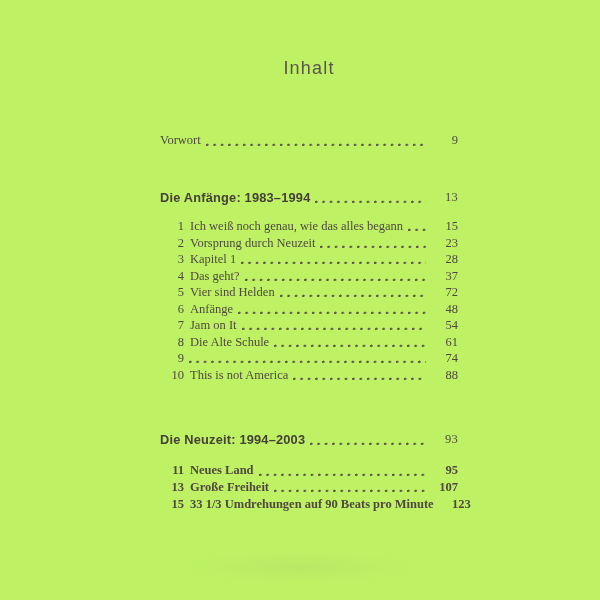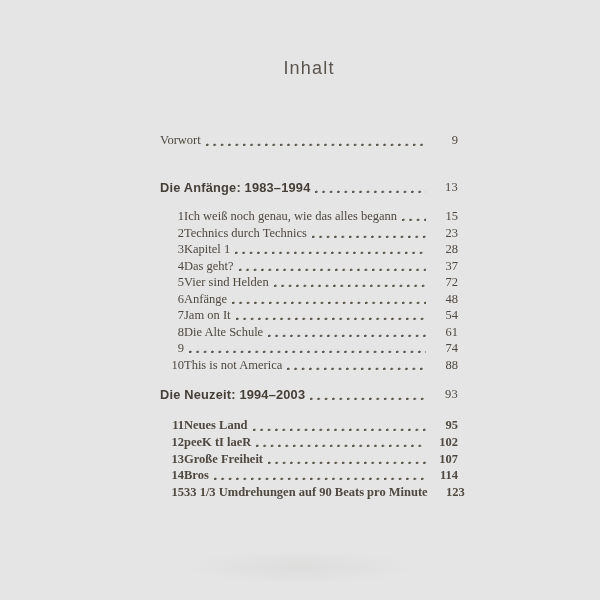--- a/index.html
+++ b/index.html
@@ -4,21 +4,21 @@
 <style>
   html, body {
     margin: 0;
     padding: 0;
     background: #ffffff;
   }
   .page {
     position: relative;
     width: 600px;
     height: 600px;
-    background: #e5e5e5;
+    background: #bef264;
     overflow: hidden;
     font-family: "Liberation Serif", serif;
     color: #4f4840;
   }
   .page-shadow {
     position: absolute;
     left: 180px;
     top: 550px;
     width: 240px;
     height: 34px;
@@ -55,31 +55,31 @@
     font-weight: 700;
     color: #453f38;
     letter-spacing: 0.2px;
   }
   .heading-row .pg {
     font-family: "Liberation Serif", serif;
     font-weight: 400;
     font-size: 12.5px;
     color: #4f4840;
   }
-  .sec1-heading { margin-top: 30px; }
-  .sec2-heading { margin-top: 13px; }
+  .sec1-heading { margin-top: 40px; }
+  .sec2-heading { margin-top: 48px; }
   .items { margin-top: 12px; }
   .items-2 { margin-top: 14px; font-weight: bold; }
   .num {
     flex: none;
     width: 24px;
     text-align: right;
   }
   .ttl {
-    margin-left: 0;
+    margin-left: 6px;
     white-space: nowrap;
   }
   .heading-row .ttl { margin-left: 0; }
   .front-row .ttl { margin-left: 0; }
   .leader {
     flex: 1 1 auto;
     align-self: flex-end;
     height: 4px;
     margin: 0 6px 2.5px 5px;
     background-image: radial-gradient(circle at 1.2px 1.8px, #5f584f 1.05px, rgba(0,0,0,0) 1.5px);
@@ -116,21 +116,21 @@
 
     <div class="items">
       <div class="row">
         <span class="num">1</span>
         <span class="ttl">Ich weiß noch genau, wie das alles begann</span>
         <span class="leader"></span>
         <span class="pg">15</span>
       </div>
       <div class="row">
         <span class="num">2</span>
-        <span class="ttl">Technics durch Technics</span>
+        <span class="ttl">Vorsprung durch Neuzeit</span>
         <span class="leader"></span>
         <span class="pg">23</span>
       </div>
       <div class="row">
         <span class="num">3</span>
         <span class="ttl">Kapitel 1</span>
         <span class="leader"></span>
         <span class="pg">28</span>
       </div>
       <div class="row">
@@ -183,38 +183,26 @@
     </div>
 
     <div class="items items-2">
       <div class="row">
         <span class="num">11</span>
         <span class="ttl">Neues Land</span>
         <span class="leader"></span>
         <span class="pg">95</span>
       </div>
       <div class="row">
-        <span class="num">12</span>
-        <span class="ttl">peeK tI laeR</span>
-        <span class="leader"></span>
-        <span class="pg">102</span>
-      </div>
-      <div class="row">
         <span class="num">13</span>
         <span class="ttl">Große Freiheit</span>
         <span class="leader"></span>
         <span class="pg">107</span>
       </div>
       <div class="row">
-        <span class="num">14</span>
-        <span class="ttl">Bros</span>
-        <span class="leader"></span>
-        <span class="pg">114</span>
-      </div>
-      <div class="row">
         <span class="num">15</span>
         <span class="ttl">33 1/3 Umdrehungen auf 90 Beats pro Minute</span>
         <span class="leader"></span>
         <span class="pg">123</span>
       </div>
     </div>
 
   </div>
 
   <div class="page-shadow"></div>

